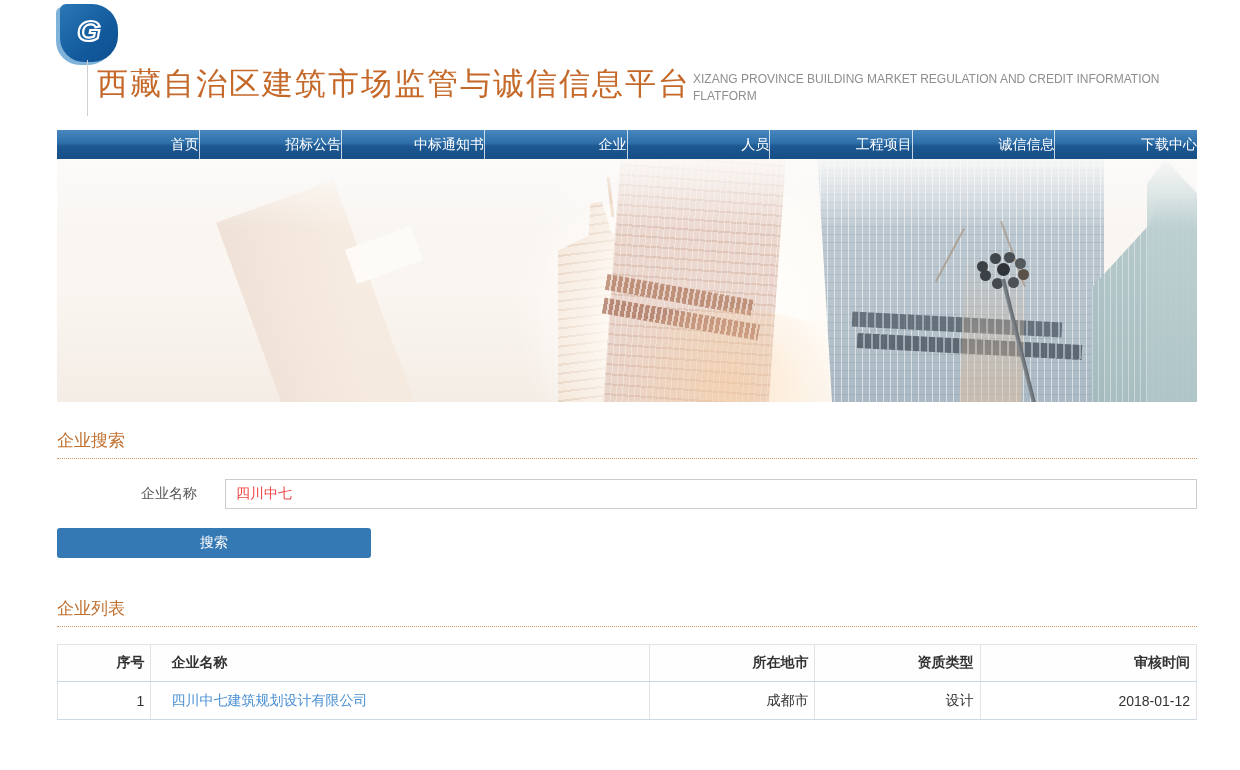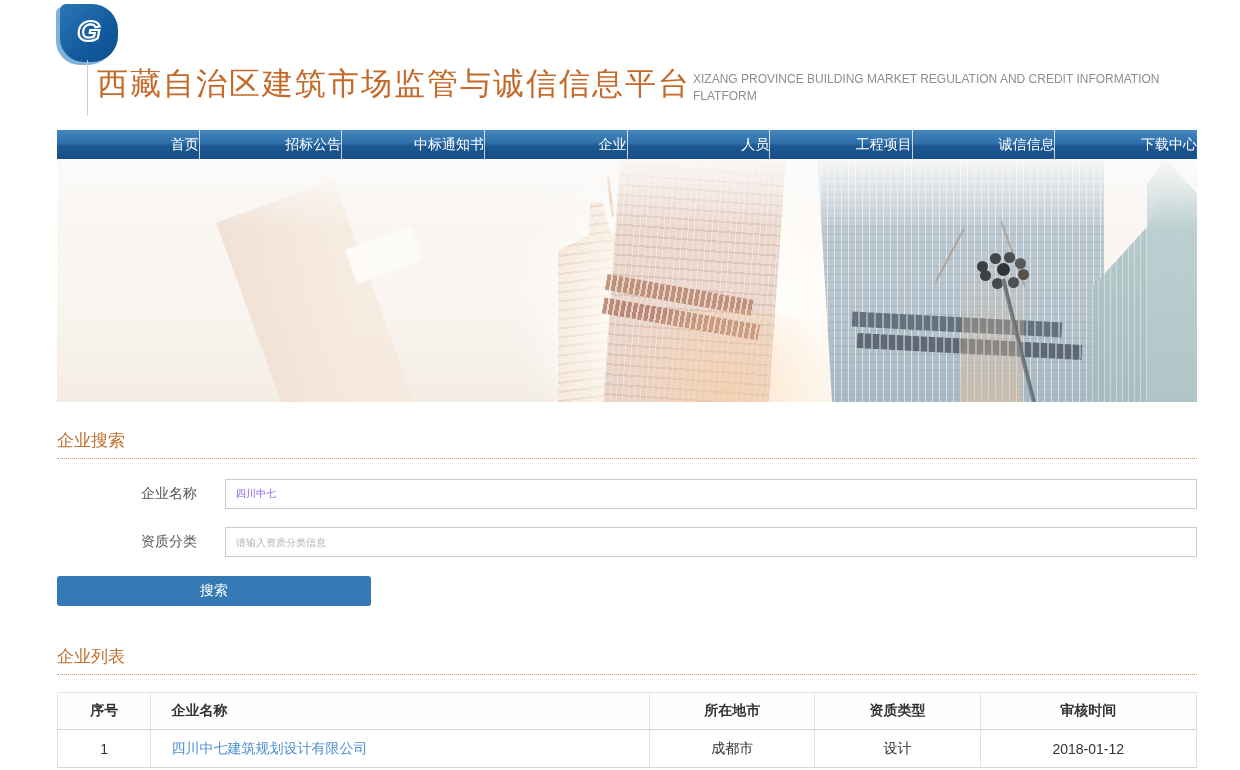--- a/index.html
+++ b/index.html
@@ -142,38 +142,38 @@
   .section-heading {
     margin:0; padding-top:27px; font-size:17px; font-weight:400; color:#c0702f; line-height:23px;
   }
   .dotted-rule { border:none; border-bottom:1px dotted #d0975e; margin:6px 0 0 0; height:0; }
 
   .search-form { padding-top:20px; }
   .form-row { display:flex; align-items:center; margin-bottom:18px; }
   .form-label { width:168px; padding-right:28px; text-align:right; font-size:14px; color:#555; flex:none; }
   .form-input {
     flex:1; height:30px; border:1px solid #ccc; border-radius:0;
-    padding:0 10px; font-size:10px; color:#8b5cf6; outline:none;
+    padding:0 10px; font-size:14px; color:#ef4444; outline:none;
     font-family:"Liberation Sans","DejaVu Sans",sans-serif;
   }
   .form-input::placeholder { color:#b3b3b3; }
   .search-btn {
     margin-top:1px; width:314px; height:30px;
     background:#3478b4; color:#fff; font-size:14px; border:none; border-radius:3px;
     cursor:pointer; font-family:"Liberation Sans","DejaVu Sans",sans-serif;
   }
   .list-section { margin-top:10px; }
   .list-heading-pad { padding-top:29px; }
 
   table.result-table {
     width:100%; margin-top:17px; border-collapse:collapse; table-layout:fixed;
     border:1px solid #e3e3e3; font-size:14px;
   }
   .result-table th, .result-table td {
-    border-left:1px solid #e3e3e3; text-align:center; padding:0 6px;
+    border-left:1px solid #e3e3e3; text-align:right; padding:0 6px;
   }
   .result-table th { height:37px; font-weight:bold; color:#333; background:#fefefe;
     border-bottom:1px solid #c9d6e3; }
   .result-table td { height:38px; color:#333; border-bottom:1px solid #ccd8e4; }
   .result-table th:first-child, .result-table td:first-child { border-left:none; }
   .result-table th.col-name, .result-table td.col-name { text-align:left; padding-left:20px; }
   .company-link { color:#4a8fd3; text-decoration:none; cursor:pointer; }
 </style>
 </head>
 <body>
@@ -228,24 +228,20 @@
     <div class="haze"></div>
   </div>
 
   <div class="search-section">
     <h2 class="section-heading">企业搜索</h2>
     <hr class="dotted-rule">
     <div class="search-form">
       <div class="form-row">
         <label class="form-label">企业名称</label>
         <input class="form-input" type="text" value="四川中七" style="">
-      </div>
-      <div class="form-row">
-        <label class="form-label">资质分类</label>
-        <input class="form-input" type="text" placeholder="请输入资质分类信息" style="">
       </div>
       <button class="search-btn">搜索</button>
     </div>
   </div>
 
   <div class="list-section">
     <h2 class="section-heading list-heading-pad">企业列表</h2>
     <hr class="dotted-rule">
     <table class="result-table">
       <colgroup>

